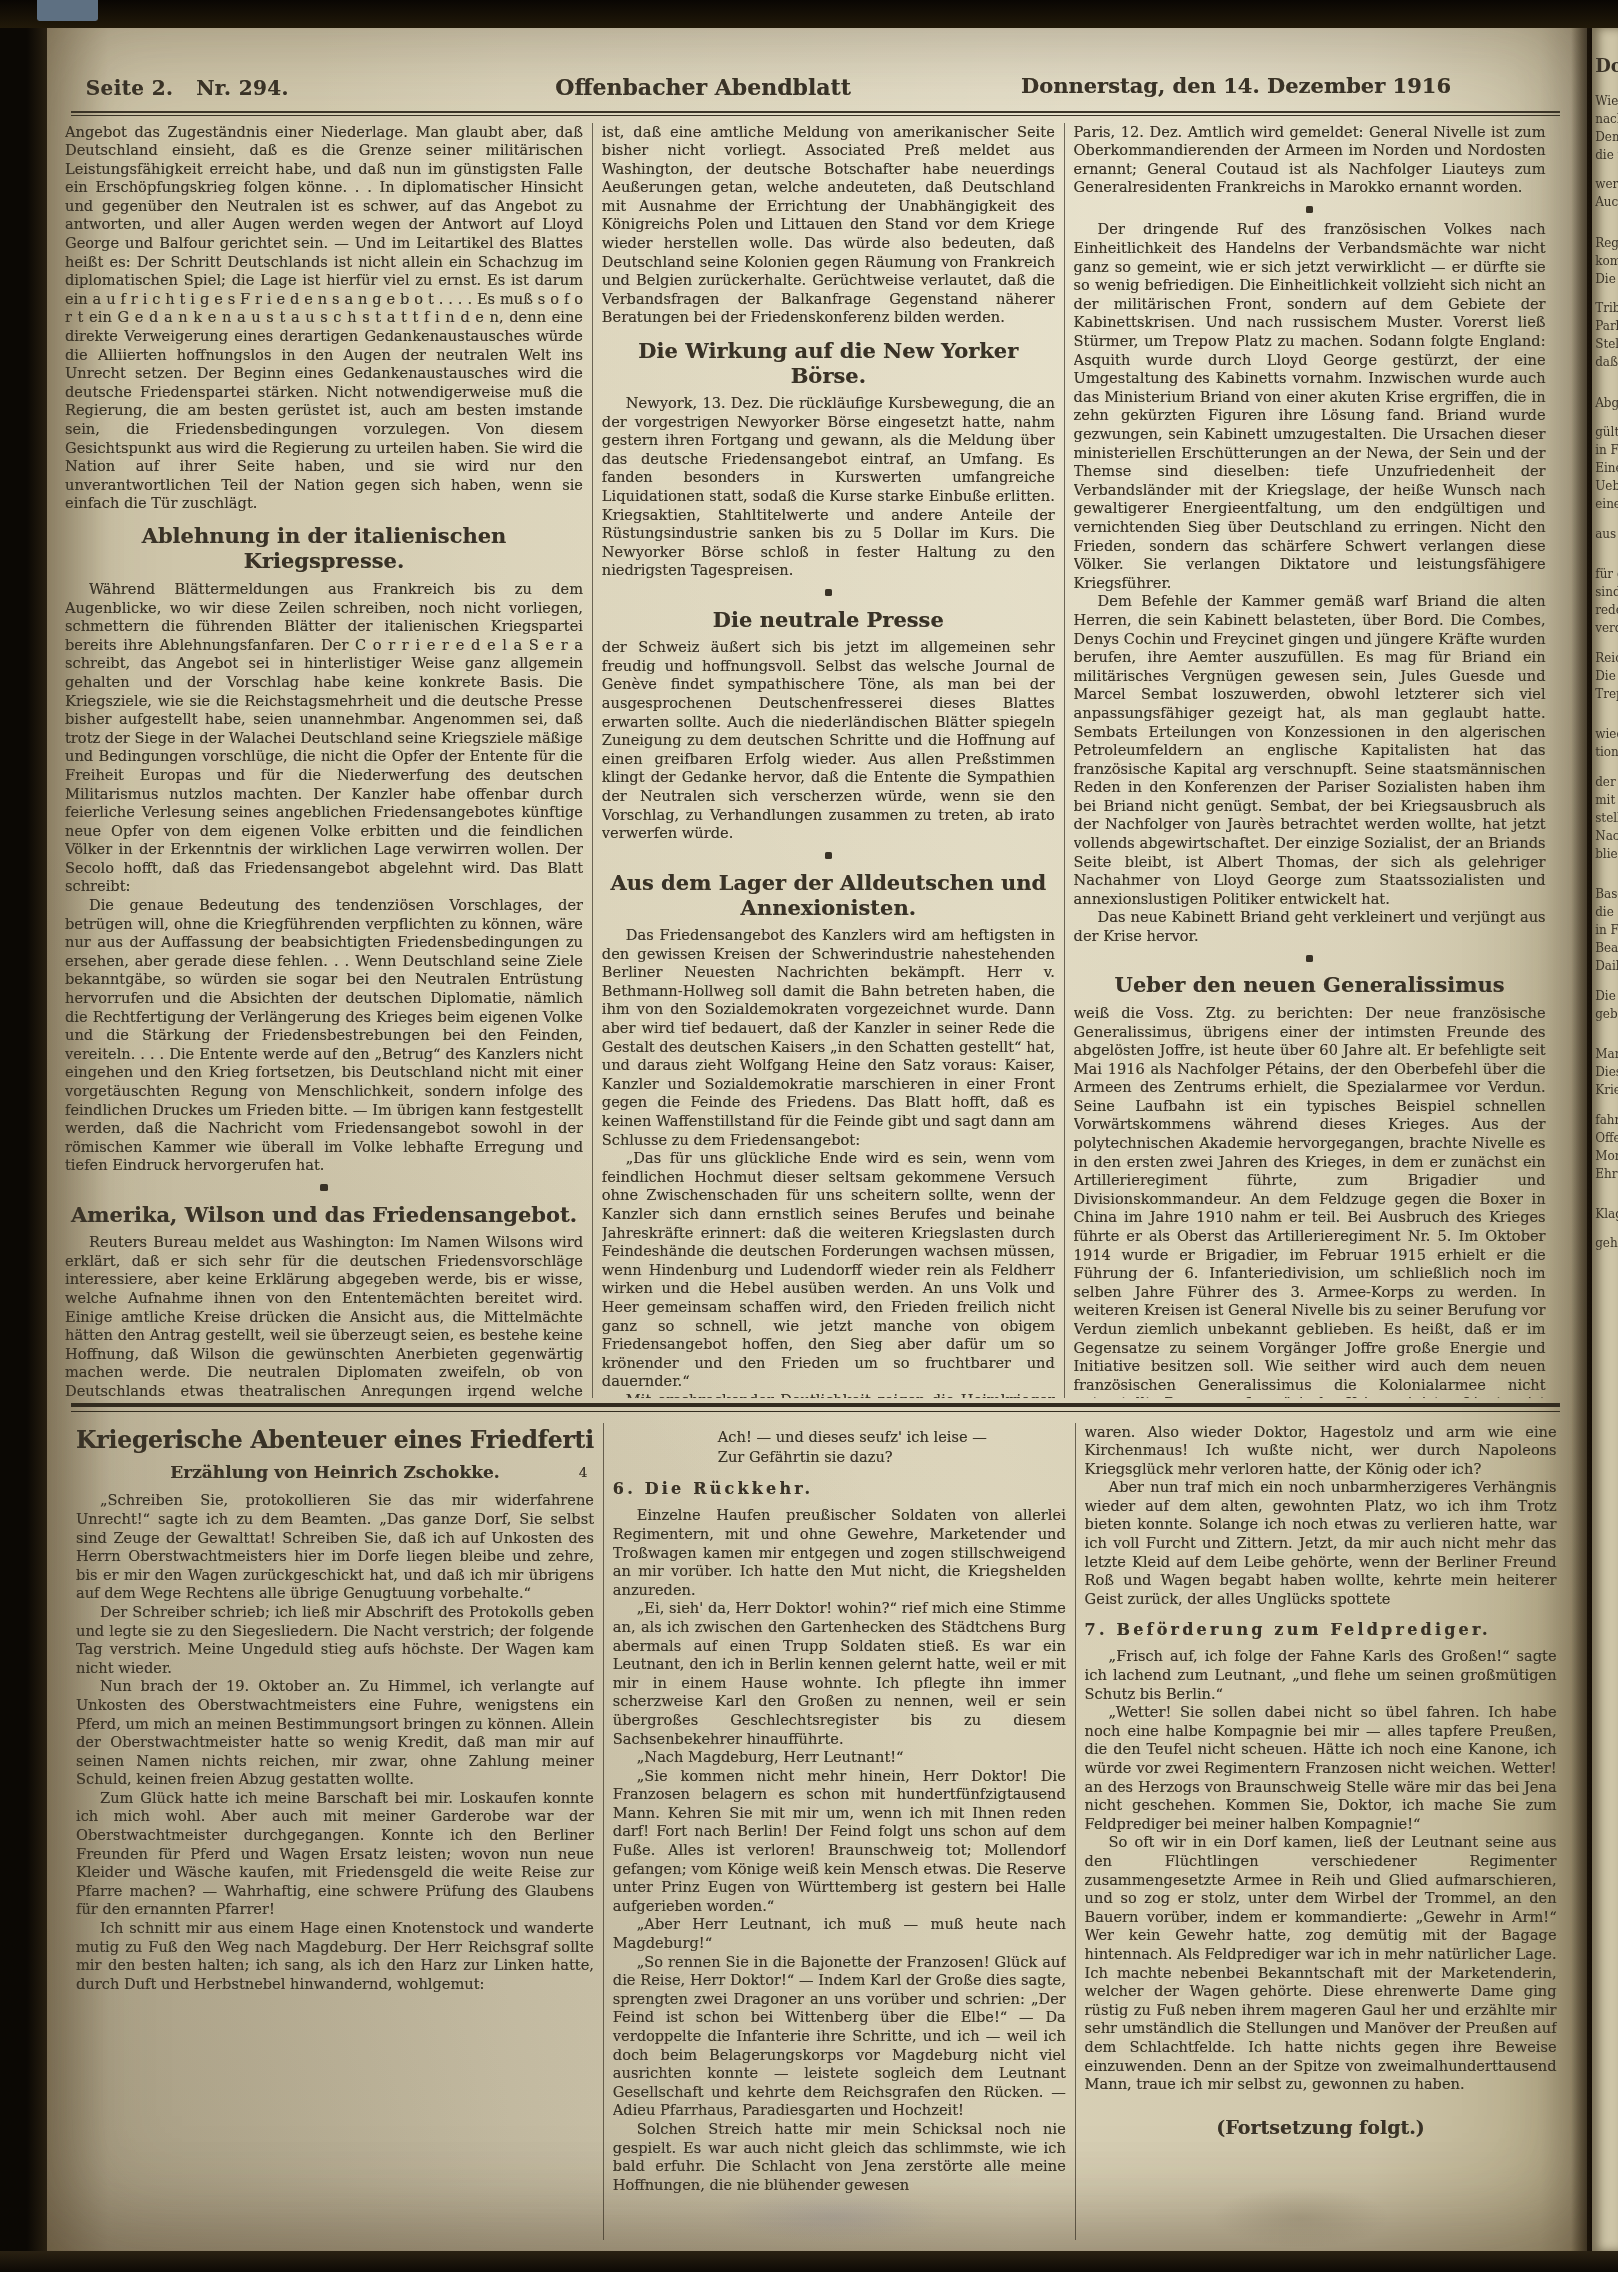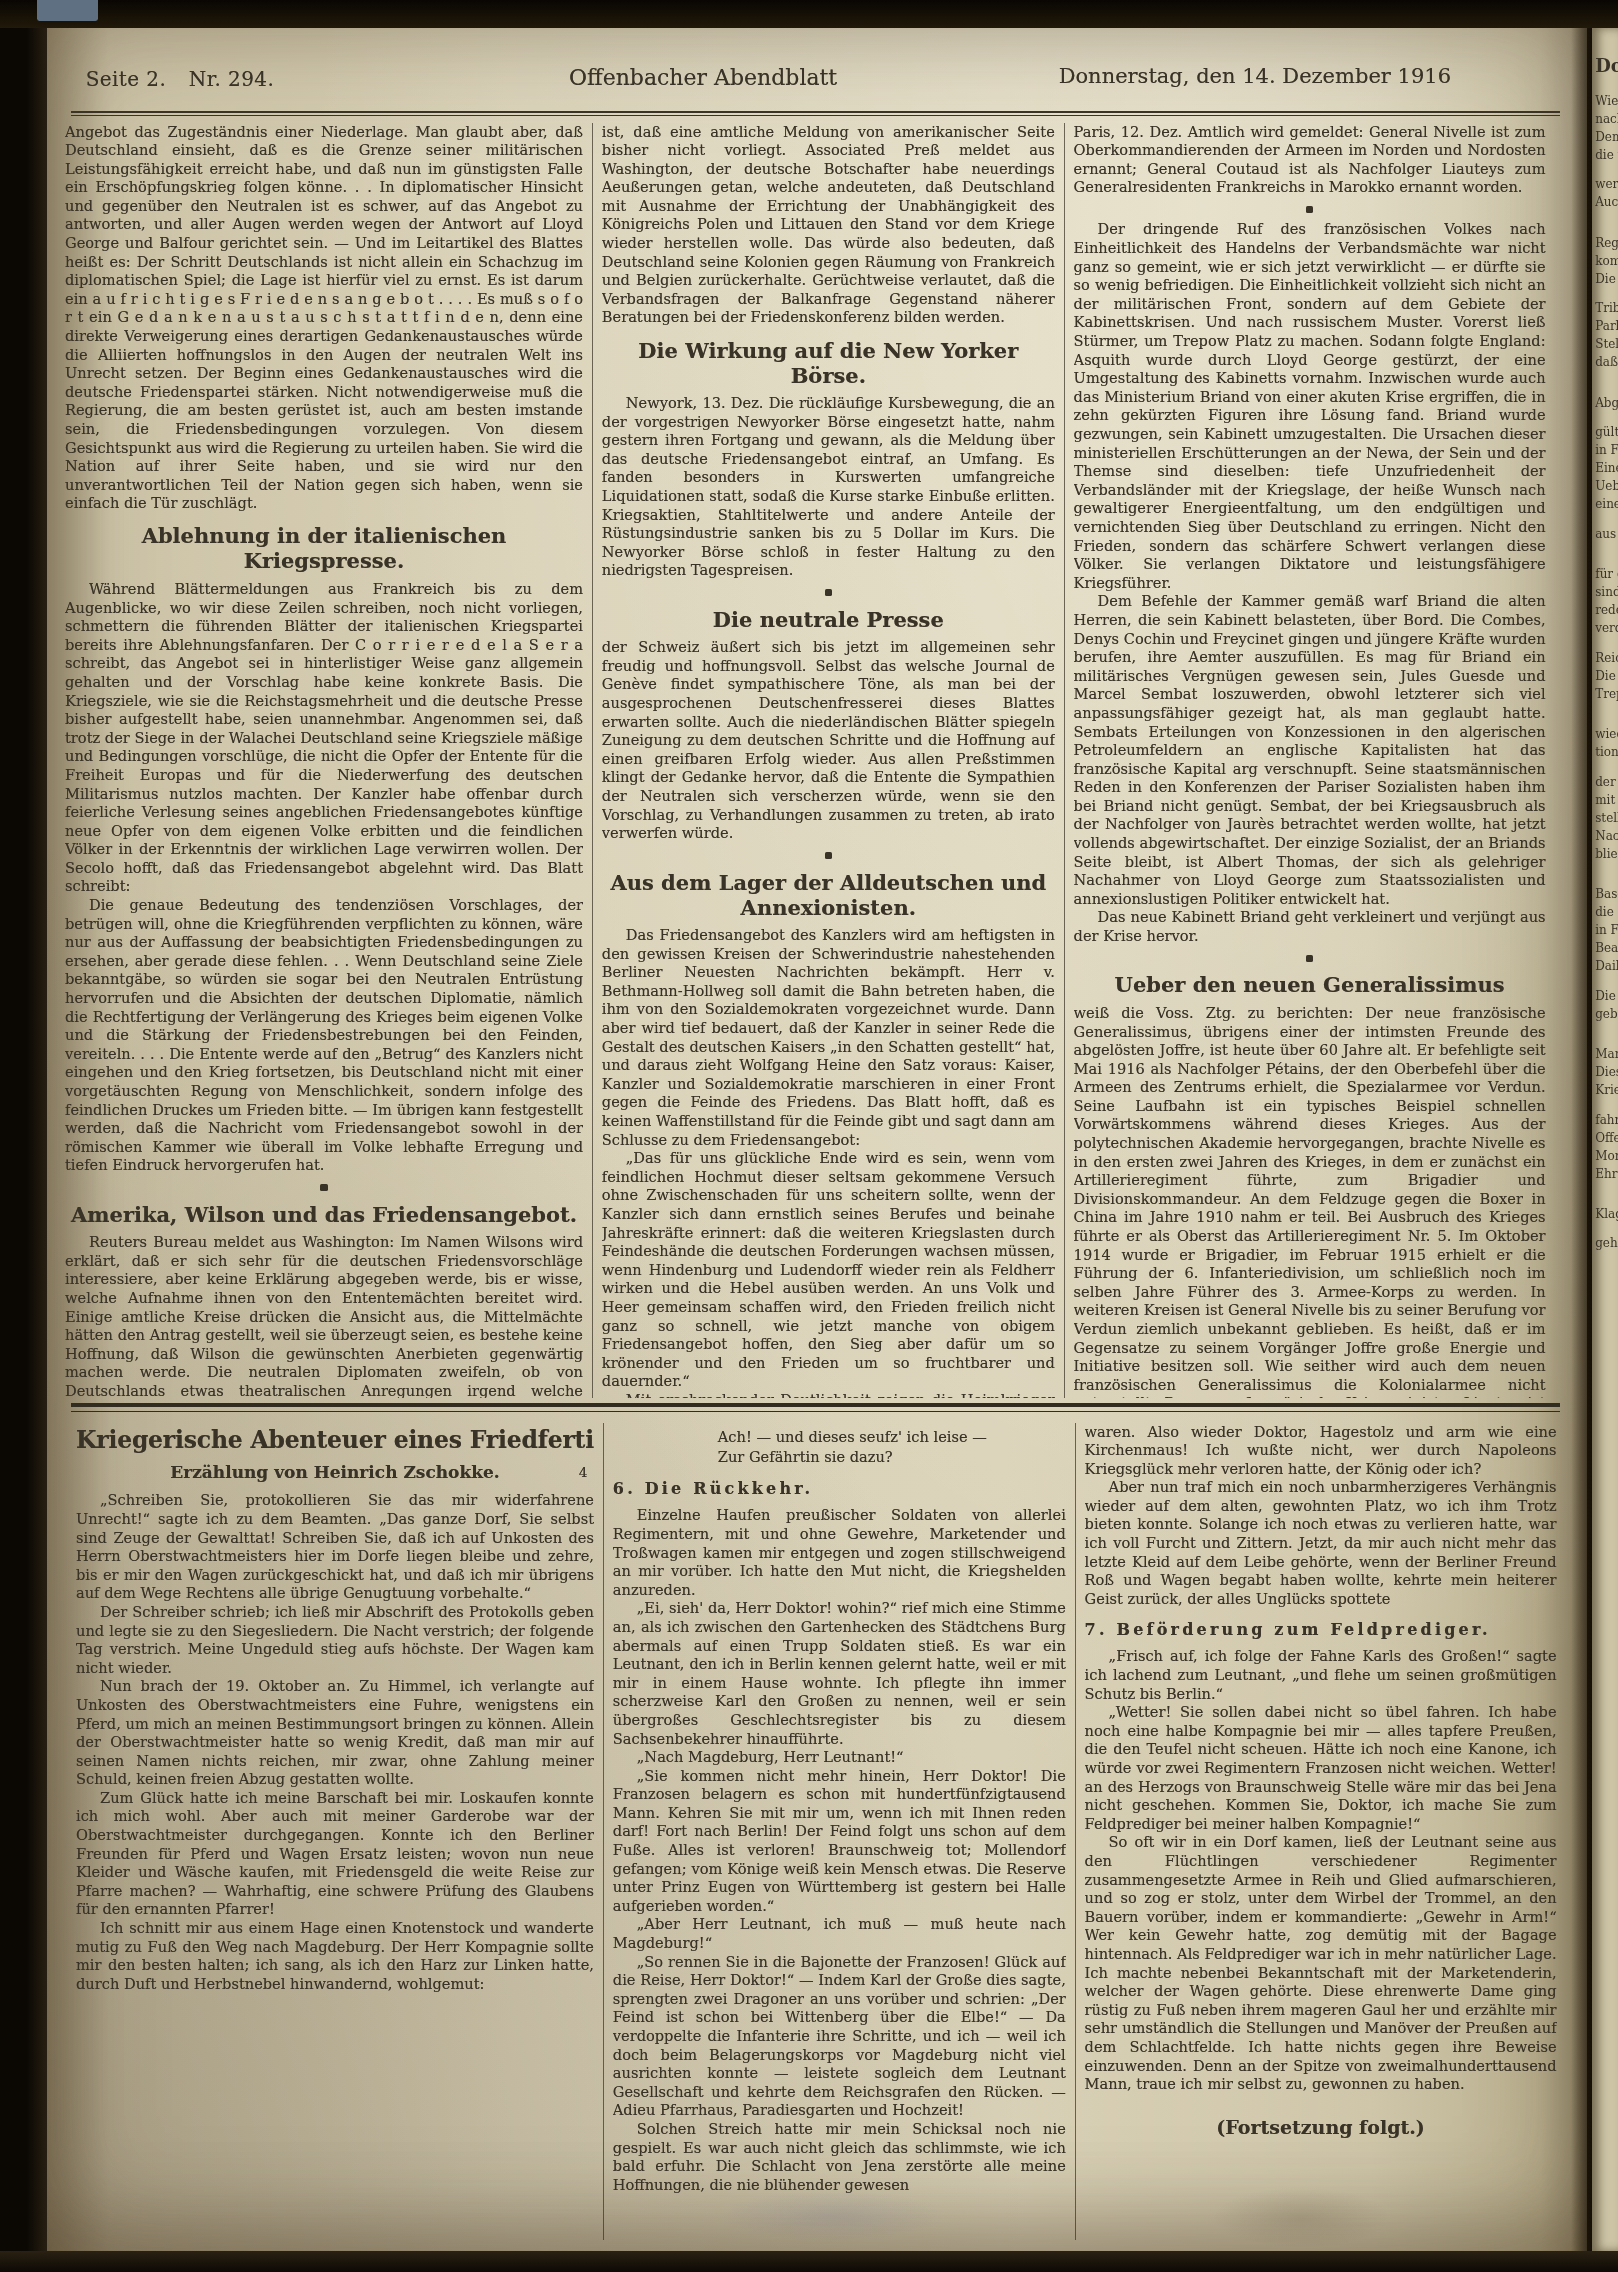--- a/index.html
+++ b/index.html
@@ -12,21 +12,21 @@
   .blue-tab{position:absolute;left:37px;top:0;width:61px;height:21px;background:#5e7082;border-radius:0 0 2.4px 2.4px;}
 
   .paper{position:absolute;left:47px;top:27.5px;width:1540px;height:2223px;color:#393226;
     text-shadow:0 0 0.6px rgba(57,50,38,.55);
     background:
       radial-gradient(ellipse at 75% 8%, rgba(255,252,238,.45), rgba(255,252,238,0) 55%),
       radial-gradient(ellipse at 0% 100%, rgba(62,48,28,.28), rgba(62,48,28,0) 45%),
       linear-gradient(90deg,#a89d80 0%,#cdc4a8 4%,#d8d0b6 30%,#d9d1b7 62%,#cfc6aa 86%,#bab08f 97%,#9a8f72 100%);
     box-shadow:inset 0 0 113px rgba(70,52,28,.35), inset 0 -32px 73px rgba(70,52,28,.28);}
 
-  .masthead{position:absolute;top:36px;left:29px;right:32px;height:29px;font-weight:normal;}
+  .masthead{position:absolute;top:45px;left:29px;right:32px;height:29px;font-weight:bold;}
   .ph-left{position:absolute;left:9.7px;top:3.2px;font-size:20px;letter-spacing:0.4px;}
   .ph-left .ml{margin-left:22.7px;}
   .ph-center{position:absolute;left:42.4%;transform:translateX(-50%);top:1.6px;font-size:22px;}
   .ph-right{position:absolute;right:104px;top:0;font-size:21px;}
   .head-rule{position:absolute;top:83px;left:24px;right:27.5px;border-top:2.4px solid #3a3326;border-bottom:0.8px solid #3a3326;height:5.7px;}
 
   .news{position:absolute;top:95px;left:18px;width:1482px;height:1275px;display:flex;overflow:hidden;}
   .feuilleton{position:absolute;top:1395px;left:29px;width:1482px;height:817px;display:flex;overflow:hidden;}
   .col{overflow:hidden;}
   .c1{width:518px;} .c2{width:453px;} .c3{width:472px;}
@@ -119,21 +119,21 @@
         <div class="f-title">Kriegerische Abenteuer eines Friedfertigen.</div>
         <div class="f-sub">
           <span>Erzählung von Heinrich Zschokke.</span>
           <span class="f-num">4</span>
         </div>
         <div>
             <p class="para">„Schreiben Sie, protokollieren Sie das mir widerfahrene Unrecht!“ sagte ich zu dem Beamten. „Das ganze Dorf, Sie selbst sind Zeuge der Gewalttat! Schreiben Sie, daß ich auf Unkosten des Herrn Oberstwachtmeisters hier im Dorfe liegen bleibe und zehre, bis er mir den Wagen zurückgeschickt hat, und daß ich mir übrigens auf dem Wege Rechtens alle übrige Genugtuung vorbehalte.“</p>
             <p class="para">Der Schreiber schrieb; ich ließ mir Abschrift des Protokolls geben und legte sie zu den Siegesliedern. Die Nacht verstrich; der folgende Tag verstrich. Meine Ungeduld stieg aufs höchste. Der Wagen kam nicht wieder.</p>
             <p class="para">Nun brach der 19. Oktober an. Zu Himmel, ich verlangte auf Unkosten des Oberstwachtmeisters eine Fuhre, wenigstens ein Pferd, um mich an meinen Bestimmungsort bringen zu können. Allein der Oberstwachtmeister hatte so wenig Kredit, daß man mir auf seinen Namen nichts reichen, mir zwar, ohne Zahlung meiner Schuld, keinen freien Abzug gestatten wollte.</p>
             <p class="para">Zum Glück hatte ich meine Barschaft bei mir. Loskaufen konnte ich mich wohl. Aber auch mit meiner Garderobe war der Oberstwachtmeister durchgegangen. Konnte ich den Berliner Freunden für Pferd und Wagen Ersatz leisten; wovon nun neue Kleider und Wäsche kaufen, mit Friedensgeld die weite Reise zur Pfarre machen? — Wahrhaftig, eine schwere Prüfung des Glaubens für den ernannten Pfarrer!</p>
-            <p class="para">Ich schnitt mir aus einem Hage einen Knotenstock und wanderte mutig zu Fuß den Weg nach Magdeburg. Der Herr Kompagnie sollte mir den besten halten; ich sang, als ich den Harz zur Linken hatte, durch Duft und Herbstnebel hinwandernd, wohlgemut:</p>
+            <p class="para">Ich schnitt mir aus einem Hage einen Knotenstock und wanderte mutig zu Fuß den Weg nach Magdeburg. Der Herr Reichsgraf sollte mir den besten halten; ich sang, als ich den Harz zur Linken hatte, durch Duft und Herbstnebel hinwandernd, wohlgemut:</p>
           </div>
       </div>
       <div class="vr"></div>
       <div class="col c2">
           <div class="verse">Ach! — und dieses seufz' ich leise —
 Zur Gefährtin sie dazu?</div>
           <div class="chapter">6. Die Rückkehr.</div>
           <p class="para">Einzelne Haufen preußischer Soldaten von allerlei Regimentern, mit und ohne Gewehre, Marketender und Troßwagen kamen mir entgegen und zogen stillschweigend an mir vorüber. Ich hatte den Mut nicht, die Kriegshelden anzureden.</p>
           <p class="para">„Ei, sieh' da, Herr Doktor! wohin?“ rief mich eine Stimme an, als ich zwischen den Gartenhecken des Städtchens Burg abermals auf einen Trupp Soldaten stieß. Es war ein Leutnant, den ich in Berlin kennen gelernt hatte, weil er mit mir in einem Hause wohnte. Ich pflegte ihn immer scherzweise Karl den Großen zu nennen, weil er sein übergroßes Geschlechtsregister bis zu diesem Sachsenbekehrer hinaufführte.</p>
           <p class="para">„Nach Magdeburg, Herr Leutnant!“</p>

